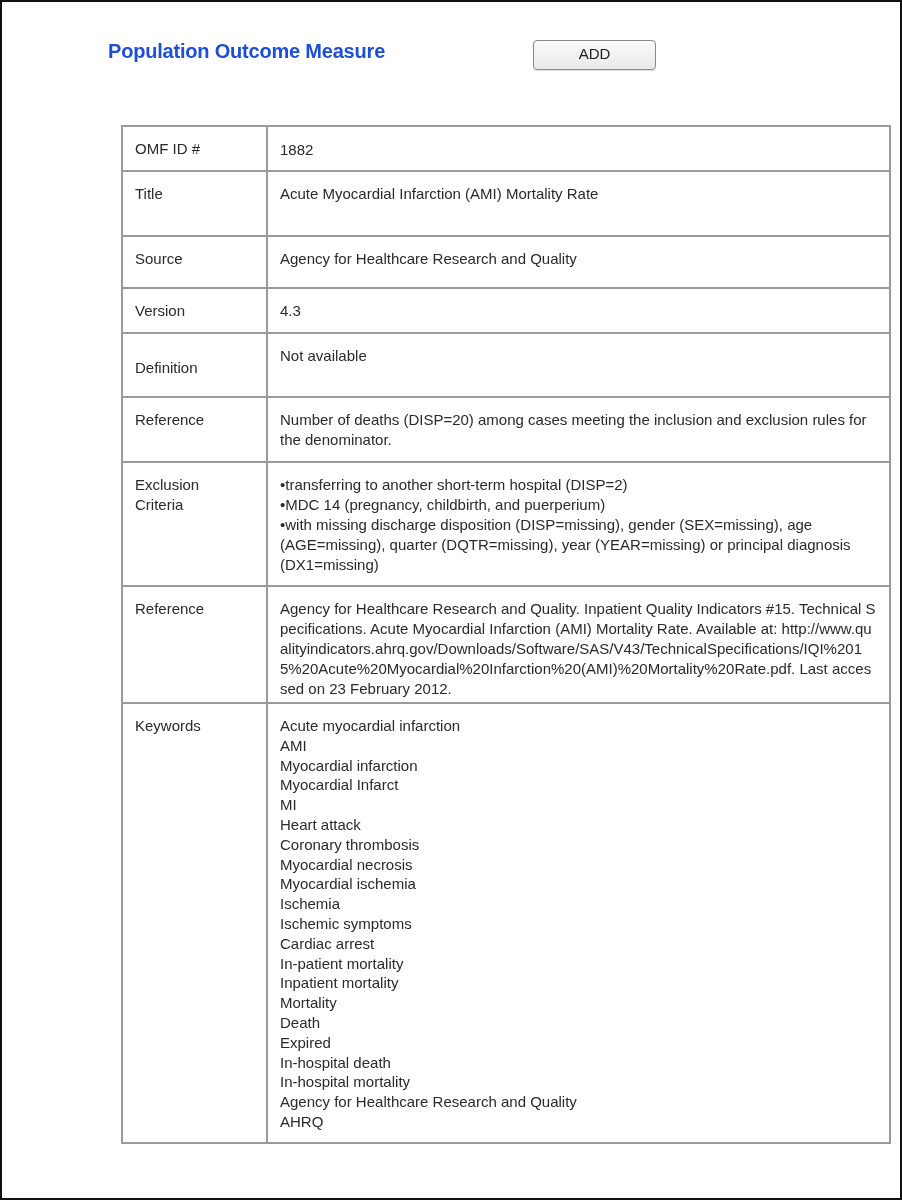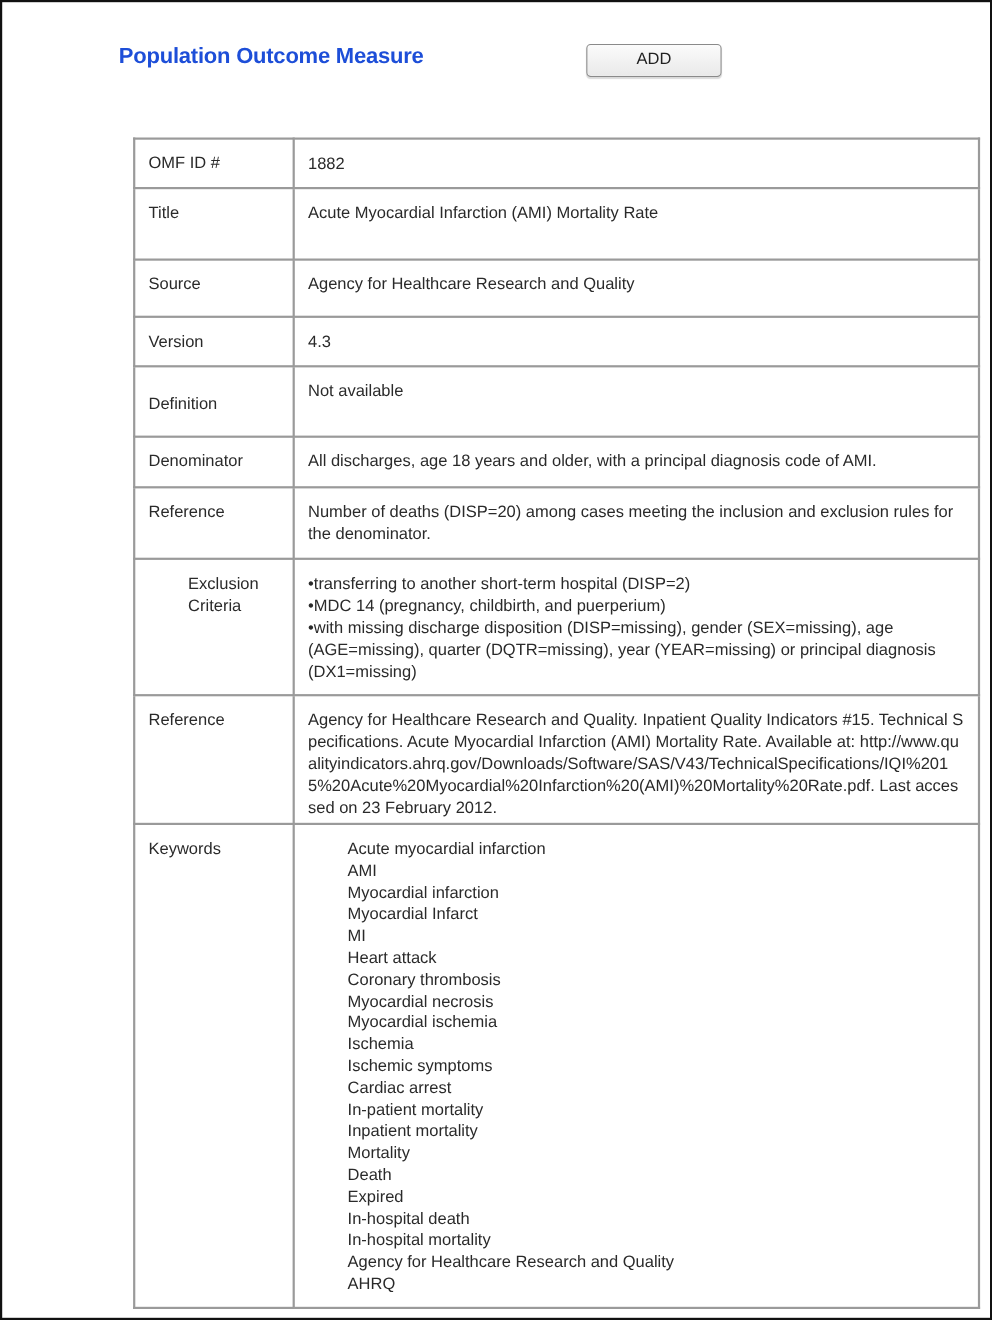--- a/index.html
+++ b/index.html
@@ -34,21 +34,21 @@
     table.omf td {
       border: 2px solid #9a9a9a; vertical-align: top;
       font-size: 15px; line-height: 20px; color: #2a2a2a;
       padding: 0 12px; box-sizing: border-box;
     }
     table.omf td.label { width: 145px; font-size: 15px; }
     table.omf td.value { }
     .ref { font-size: 14px; line-height: 18.5px; color: #111; margin-top: 36px; }
     ul.bullets { list-style: none; margin: 0; padding: 0; }
     ul.bullets li::before { content: "\2022 "; }
-    .kw { display: block; margin-left: 36px; }
+    .kw { display: block; }
   </style>
 </head>
 <body>
 
 <div class="frame"></div>
 
 <div class="page-title">Population Outcome Measure</div>
 <button class="add-button">ADD</button>
 
 <table class="omf">
@@ -65,24 +65,20 @@
     <td class="label" style="padding-top:12px">Source</td>
     <td class="value" style="padding-top:12px">Agency for Healthcare Research and Quality</td>
   </tr>
   <tr style="height:45px">
     <td class="label" style="padding-top:12px">Version</td>
     <td class="value" style="padding-top:12px">4.3</td>
   </tr>
   <tr style="height:64px">
     <td class="label" style="padding-top:24px">Definition</td>
     <td class="value" style="padding-top:12px">Not available</td>
-  </tr>
-  <tr style="height:46px">
-    <td class="label" style="padding-top:12px">Denominator</td>
-    <td class="value" style="padding-top:12px">All discharges, age 18 years and older, with a principal diagnosis code of AMI.</td>
   </tr>
   <tr style="height:65px">
     <td class="label" style="padding-top:12px">Reference</td>
     <td class="value" style="padding-top:12px">Number of deaths (DISP=20) among cases meeting the inclusion and exclusion rules for the denominator.</td>
   </tr>
   <tr style="height:124px">
     <td class="label" style="padding-top:12px">
       <span class="kw">Exclusion</span>
       <span class="kw">Criteria</span>
     </td>

